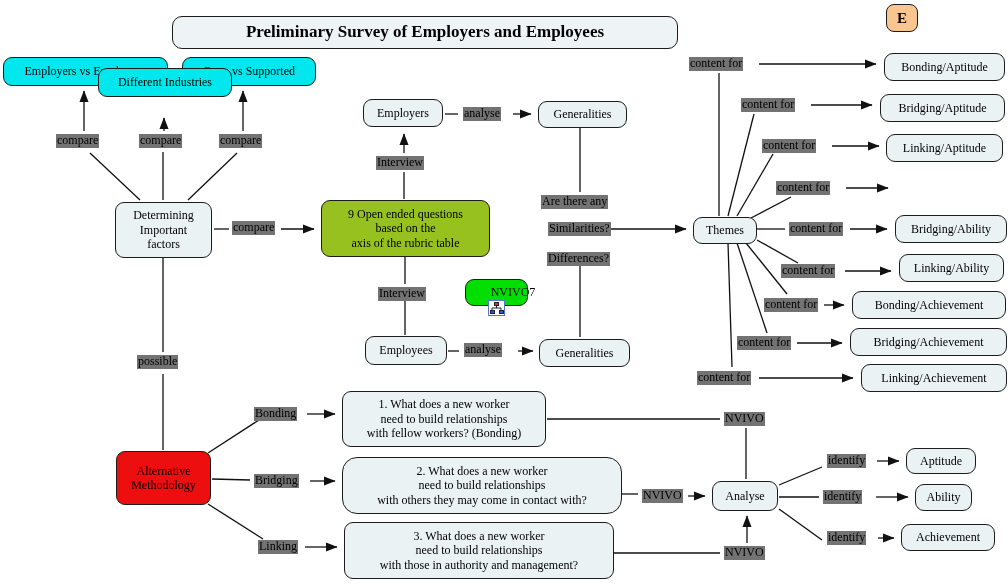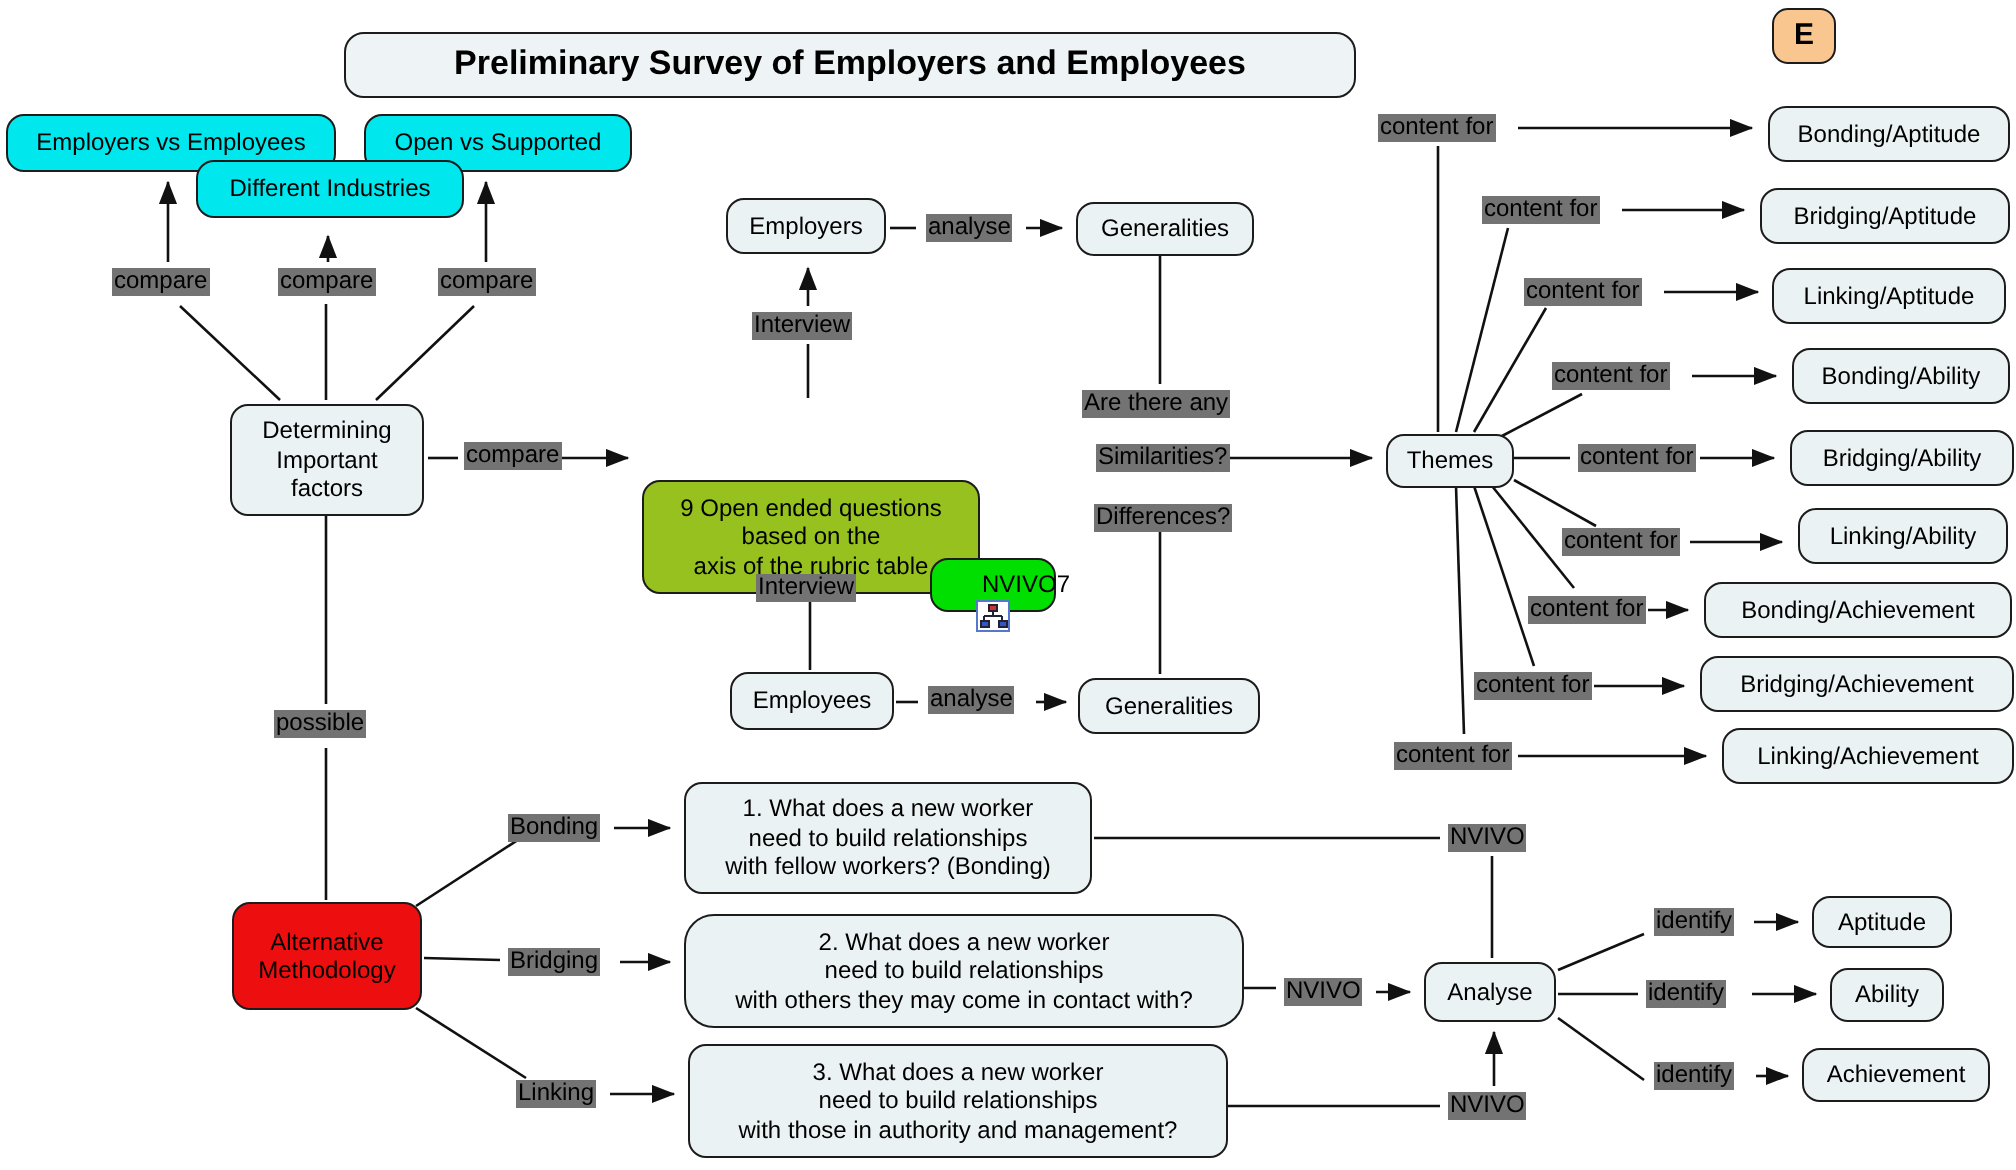--- a/index.html
+++ b/index.html
@@ -1,17 +1,17 @@
 <!DOCTYPE html>
 <html><head>
 <meta charset="utf-8">
 <style>
   html,body{margin:0;padding:0;background:#fff;}
   .canvas{position:relative;width:1008px;height:585px;background:#ffffff;
-          font-family:Liberation Sans, sans-serif;overflow:hidden;}
+          font-family:Liberation Serif, serif;overflow:hidden;}
   svg.edges{position:absolute;left:0;top:0;}
   .node{position:absolute;display:flex;align-items:center;justify-content:center;
         text-align:center;border:1.4px solid #1c1c1c;border-radius:9px;
         background:#ebf2f4;color:#000;font-size:12px;line-height:1.2;
         white-space:pre-line;box-sizing:border-box;padding:2px 4px;}
   .cyan{background:#00e7ee;}
   .green{background:#96c11e;}
   .bgreen{background:#00df00;padding-left:37px;}
   .red{background:#ed0f0f;}
   .peach{background:#f9c68f;font-weight:bold;font-size:15px;border-radius:8px;}
@@ -100,31 +100,31 @@
       <line x1="779" y1="509" x2="822" y2="540"></line>
       <line x1="878" y1="538" x2="894" y2="538" marker-end="url(#arr)"></line>
     </g>
   </svg>
 
   <div class="node title-node" style="left:172px;top:16px;width:506px;height:33px;">Preliminary Survey of Employers and Employees</div>
   <div class="node peach" style="left:886px;top:4px;width:32px;height:28px;">E</div>
 
   <div class="node cyan" style="left:3px;top:57px;width:165px;height:29px;">Employers vs Employees</div>
   <div class="node cyan" style="left:182px;top:57px;width:134px;height:29px;">Open vs Supported</div>
-  <div class="node cyan" style="left:98px;top:80px;width:134px;height:29px;">Different Industries</div>
+  <div class="node cyan" style="left:98px;top:68px;width:134px;height:29px;">Different Industries</div>
 
   <div class="lbl" style="left:56px;top:134px;">compare</div>
   <div class="lbl" style="left:139px;top:134px;">compare</div>
   <div class="lbl" style="left:219px;top:134px;">compare</div>
 
   <div class="node" style="left:115px;top:202px;width:97px;height:56px;">Determining
 Important
 factors</div>
   <div class="lbl" style="left:232px;top:221px;">compare</div>
-  <div class="node green" style="left:321px;top:200px;width:169px;height:57px;margin-top:40px;">9 Open ended questions
+  <div class="node green" style="left:321px;top:200px;width:169px;height:57px;">9 Open ended questions
 based on the
 axis of the rubric table</div>
 
   <div class="lbl" style="left:376px;top:156px;">Interview</div>
   <div class="node" style="left:363px;top:99px;width:80px;height:28px;">Employers</div>
   <div class="lbl" style="left:463px;top:107px;">analyse</div>
   <div class="node" style="left:538px;top:101px;width:89px;height:27px;">Generalities</div>
 
   <div class="lbl" style="left:541px;top:195px;">Are there any</div>
   <div class="lbl" style="left:548px;top:222px;">Similarities?</div>
@@ -154,21 +154,20 @@
   <div class="lbl" style="left:776px;top:181px;">content for</div>
   <div class="lbl" style="left:789px;top:222px;">content for</div>
   <div class="lbl" style="left:781px;top:264px;">content for</div>
   <div class="lbl" style="left:764px;top:298px;">content for</div>
   <div class="lbl" style="left:737px;top:336px;">content for</div>
   <div class="lbl" style="left:697px;top:371px;">content for</div>
 
   <div class="node" style="left:884px;top:53px;width:121px;height:28px;">Bonding/Aptitude</div>
   <div class="node" style="left:880px;top:94px;width:125px;height:28px;">Bridging/Aptitude</div>
   <div class="node" style="left:886px;top:134px;width:117px;height:28px;">Linking/Aptitude</div>
-  <div class="node" style="left:896px;top:174px;width:109px;height:28px;">Bonding/Ability</div>
   <div class="node" style="left:895px;top:215px;width:112px;height:28px;">Bridging/Ability</div>
   <div class="node" style="left:899px;top:254px;width:105px;height:28px;">Linking/Ability</div>
   <div class="node" style="left:852px;top:291px;width:154px;height:28px;">Bonding/Achievement</div>
   <div class="node" style="left:850px;top:328px;width:157px;height:28px;">Bridging/Achievement</div>
   <div class="node" style="left:861px;top:364px;width:146px;height:28px;text-align:center;">Linking/Achievement</div>
 
   <div class="lbl" style="left:137px;top:355px;">possible</div>
   <div class="node red" style="left:116px;top:451px;width:95px;height:54px;">Alternative
 Methodology</div>
 

